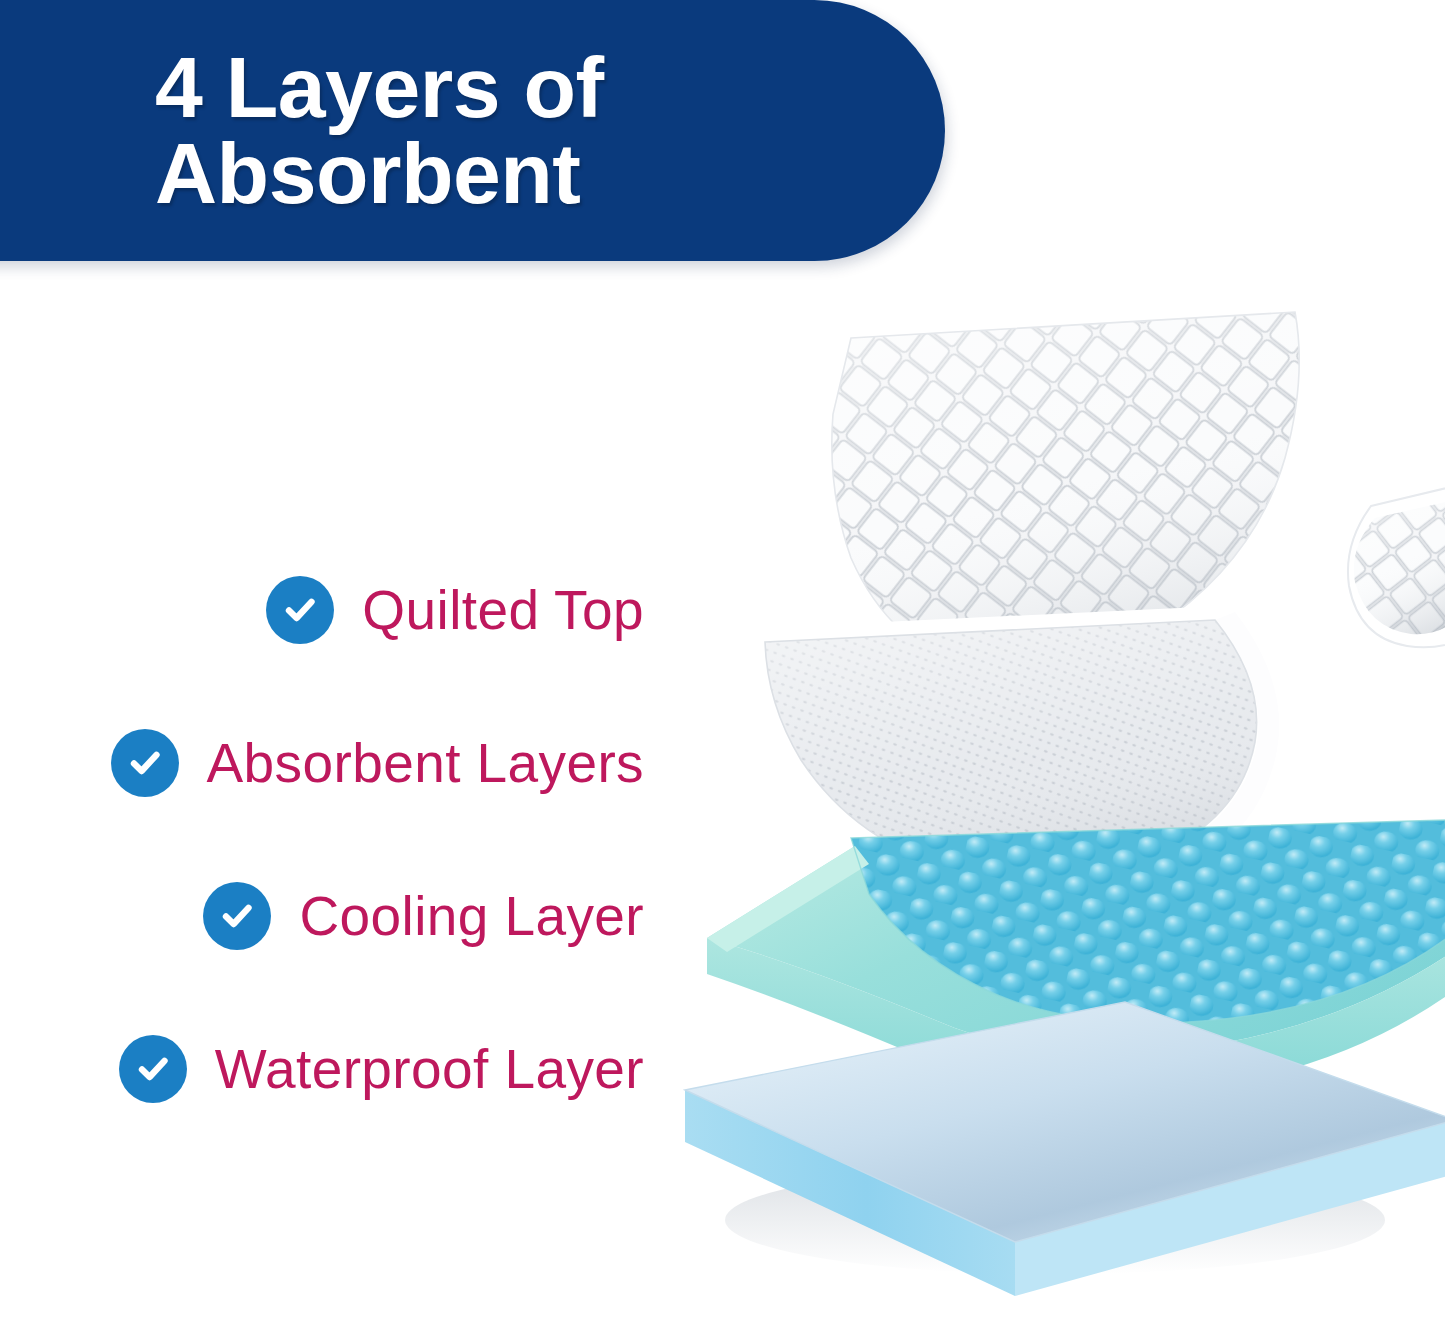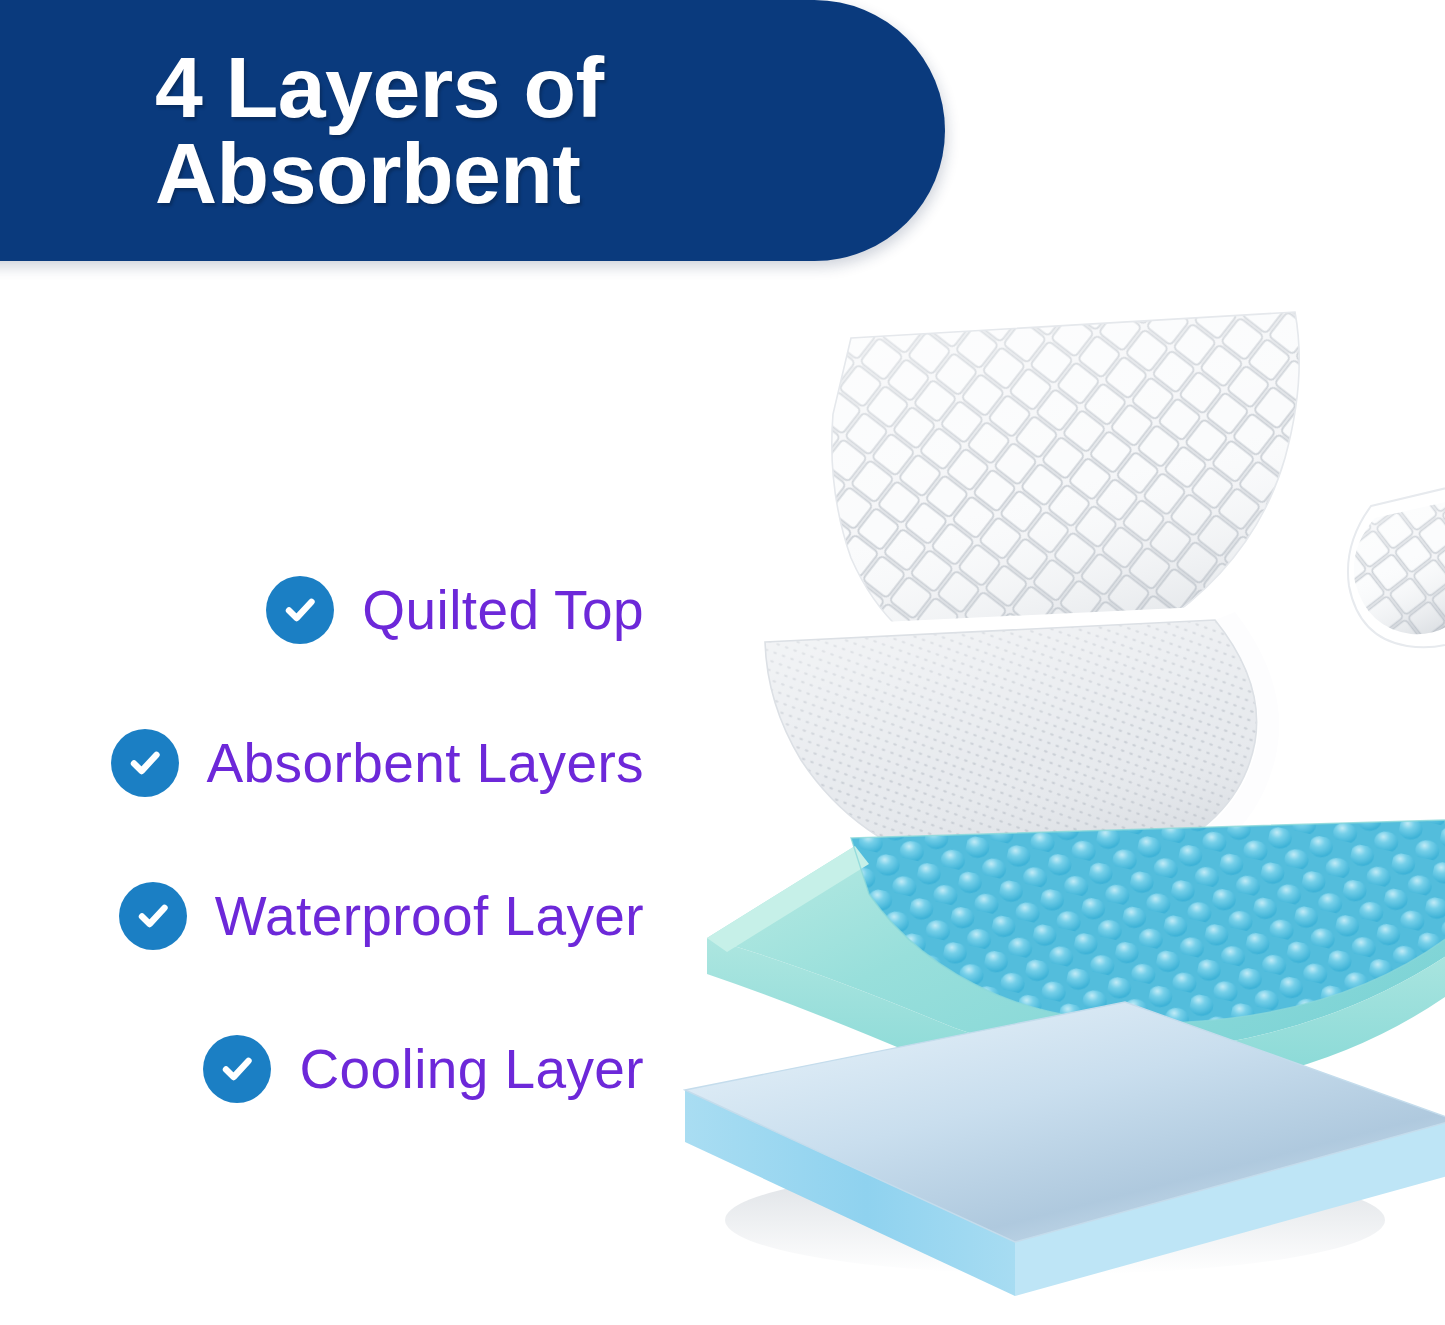--- a/index.html
+++ b/index.html
@@ -74,21 +74,21 @@
     border-radius: 50%;
     background: #1B7FC4;
     display: flex;
     align-items: center;
     justify-content: center;
     margin-right: 28px;
   }
   .check-badge svg { display: block; }
 
   .feature-label {
-    color: #6d28d9;
+    color: #be185d;
     font-family: "Liberation Sans", sans-serif;
     font-size: 55px;
     font-weight: 400;
     letter-spacing: 0.4px;
     white-space: nowrap;
     line-height: 1;
   }
 
   
   .product-illustration {
@@ -129,30 +129,30 @@
       </span>
       <span class="feature-label">Absorbent Layers</span>
     </div>
 
     <div class="feature-row">
       <span class="check-badge" style="background: rgb(27, 127, 196);">
         <svg width="40" height="40" viewBox="0 0 40 40" aria-hidden="true">
           <path d="M9 20.5 L16.6 28 L31.5 11.8" fill="none" stroke="#FFFFFF" stroke-width="6.4" stroke-linecap="round" stroke-linejoin="round"></path>
         </svg>
       </span>
-      <span class="feature-label">Waterproof Layer</span>
+      <span class="feature-label">Cooling Layer</span>
     </div>
 
     <div class="feature-row">
       <span class="check-badge" style="background: rgb(27, 127, 196);">
         <svg width="40" height="40" viewBox="0 0 40 40" aria-hidden="true">
           <path d="M9 20.5 L16.6 28 L31.5 11.8" fill="none" stroke="#FFFFFF" stroke-width="6.4" stroke-linecap="round" stroke-linejoin="round"></path>
         </svg>
       </span>
-      <span class="feature-label">Cooling Layer</span>
+      <span class="feature-label">Waterproof Layer</span>
     </div>
 
   </div>
 
   <div class="product-illustration">
     <svg width="800" height="1010" viewBox="0 0 800 1010" aria-hidden="true">
       <defs>
 
         <pattern id="quiltPat" width="34" height="34" patternUnits="userSpaceOnUse" patternTransform="rotate(38)">
           <rect width="34" height="34" fill="#F4F5F7"></rect>

